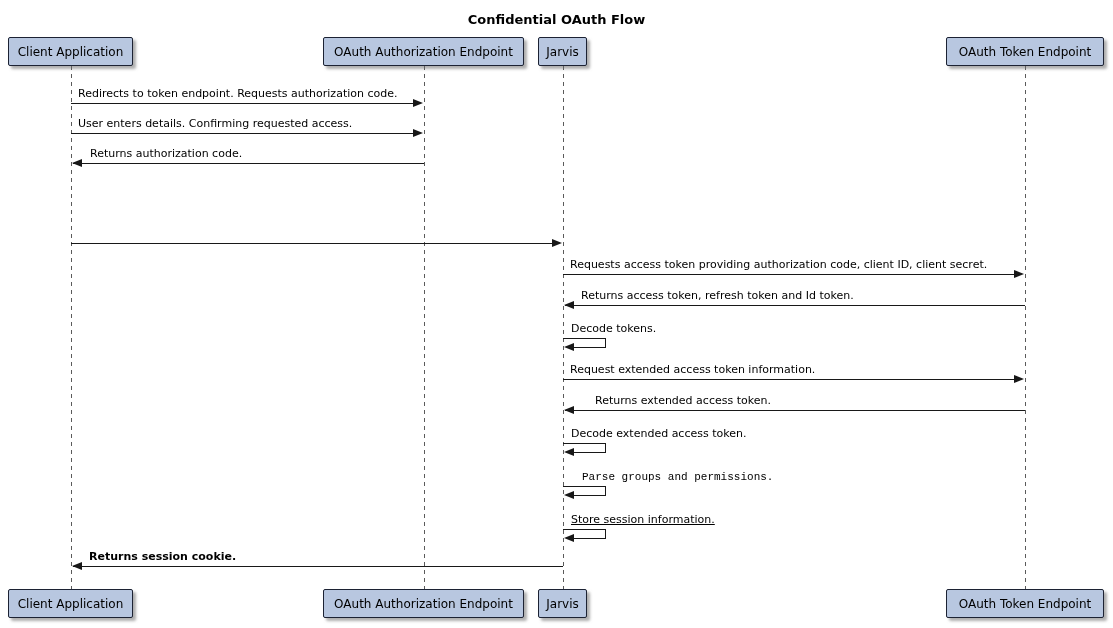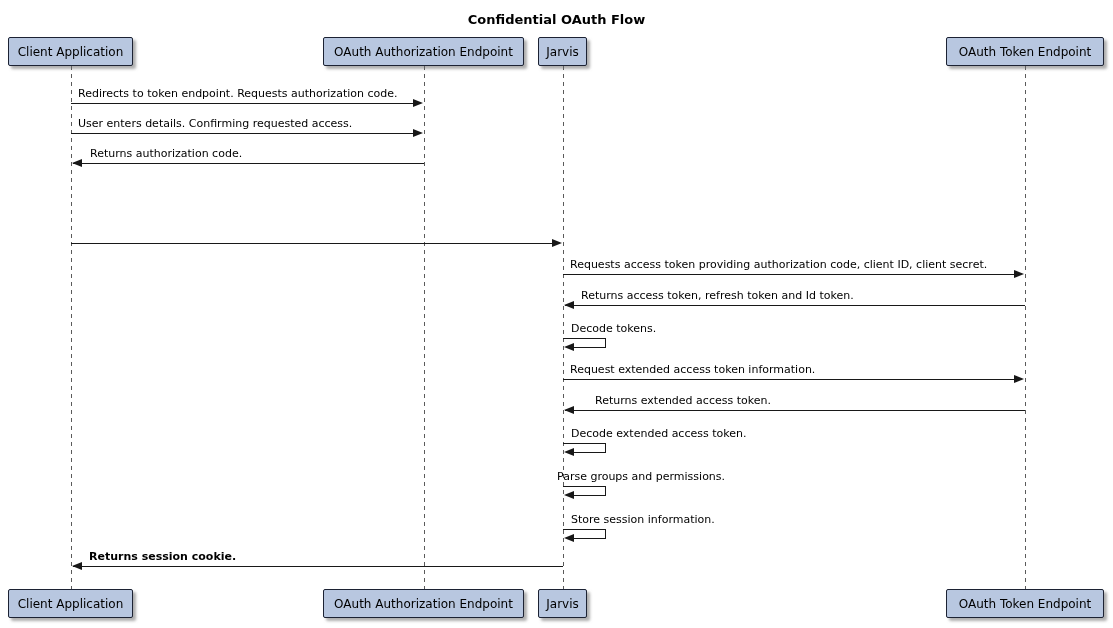--- a/index.html
+++ b/index.html
@@ -88,26 +88,26 @@
     <div class="hline" style="left: 563px; top: 379px; width: 454px; background: rgb(24, 24, 24);"></div>
     <div class="ah" style="left: 1014px; top: 375px; border-top: 4px solid transparent; border-bottom: 4px solid transparent; border-left: 10px solid rgb(24, 24, 24);"></div>
     <div class="msg-label" style="top: 394px; color: rgb(0, 0, 0); left: 581px; margin-left: 14px;">Returns extended access token.</div>
     <div class="hline" style="left: 565px; top: 410px; width: 460px; background: rgb(24, 24, 24);"></div>
     <div class="ah" style="left: 564px; top: 406px; border-top: 4px solid transparent; border-bottom: 4px solid transparent; border-right: 10px solid rgb(24, 24, 24);"></div>
     <div class="msg-label" style="top: 427px; color: rgb(0, 0, 0); left: 571px;">Decode extended access token.</div>
     <div class="hline" style="left: 563px; top: 443px; width: 42px; background: rgb(24, 24, 24);"></div>
     <div class="vline" style="left: 605px; top: 443px; height: 10px; background: rgb(24, 24, 24);"></div>
     <div class="hline" style="left: 572px; top: 452px; width: 34px; background: rgb(24, 24, 24);"></div>
     <div class="ah" style="left: 564px; top: 448px; border-top: 4px solid transparent; border-bottom: 4px solid transparent; border-right: 10px solid rgb(24, 24, 24);"></div>
-    <div class="msg-label" style="top: 470px; color: rgb(0, 0, 0); left: 557px;">Parse groups and permissions.</div>
+    <div class="msg-label" style="top: 470px; color: rgb(0, 0, 0); left: 582px; font-family: Liberation Mono, monospace;">Parse groups and permissions.</div>
     <div class="hline" style="left: 563px; top: 486px; width: 42px; background: rgb(24, 24, 24);"></div>
     <div class="vline" style="left: 605px; top: 486px; height: 10px; background: rgb(24, 24, 24);"></div>
     <div class="hline" style="left: 572px; top: 495px; width: 34px; background: rgb(24, 24, 24);"></div>
     <div class="ah" style="left: 564px; top: 491px; border-top: 4px solid transparent; border-bottom: 4px solid transparent; border-right: 10px solid rgb(24, 24, 24);"></div>
-    <div class="msg-label" style="top: 513px; color: rgb(0, 0, 0); left: 571px;">Store session information.</div>
+    <div class="msg-label" style="top: 513px; color: rgb(0, 0, 0); left: 571px; text-decoration: underline;">Store session information.</div>
     <div class="hline" style="left: 563px; top: 529px; width: 42px; background: rgb(24, 24, 24);"></div>
     <div class="vline" style="left: 605px; top: 529px; height: 10px; background: rgb(24, 24, 24);"></div>
     <div class="hline" style="left: 572px; top: 538px; width: 34px; background: rgb(24, 24, 24);"></div>
     <div class="ah" style="left: 564px; top: 534px; border-top: 4px solid transparent; border-bottom: 4px solid transparent; border-right: 10px solid rgb(24, 24, 24);"></div>
     <div class="msg-label" style="top: 550px; color: rgb(0, 0, 0); left: 89px; font-weight: bold;">Returns session cookie.</div>
     <div class="hline" style="left: 73px; top: 566px; width: 490px; background: rgb(24, 24, 24);"></div>
     <div class="ah" style="left: 72px; top: 562px; border-top: 4px solid transparent; border-bottom: 4px solid transparent; border-right: 10px solid rgb(24, 24, 24);"></div>
   </div>
 
 </body></html>

